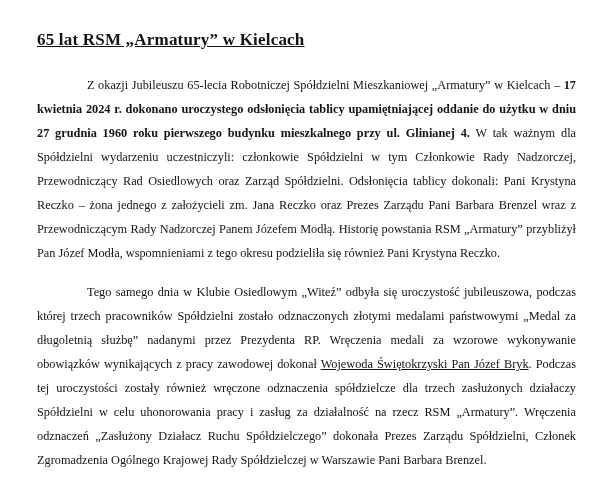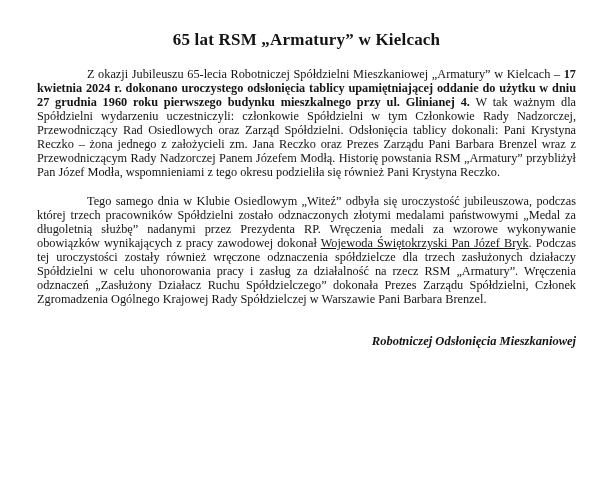--- a/index.html
+++ b/index.html
@@ -12,31 +12,32 @@
     width: 613px;
     height: 483px;
     background: #ffffff;
     box-sizing: border-box;
     padding: 30px 37px 0 37px;
     font-family: "Liberation Serif", "DejaVu Serif", serif;
     color: #141414;
     overflow: hidden;
   }
   .doc-title {
-    margin: 0 0 17px 0;
-    text-align: center;
+    margin: 0 0 23px 0;
+    text-align: left;
     font-size: 17px;
     line-height: 20px;
     font-weight: bold;
     letter-spacing: 0.2px;
+    text-decoration: underline;
   }
   .doc-body .para {
     margin: 0 0 15px 0;
     font-size: 12.3px;
-    line-height: 14px;
+    line-height: 24px;
     text-align: justify;
     text-indent: 50px;
   }
   .doc-body .para span.bold {
     font-weight: bold;
   }
   .doc-body .para span.underline {
     text-decoration: underline;
   }
   .signature {

